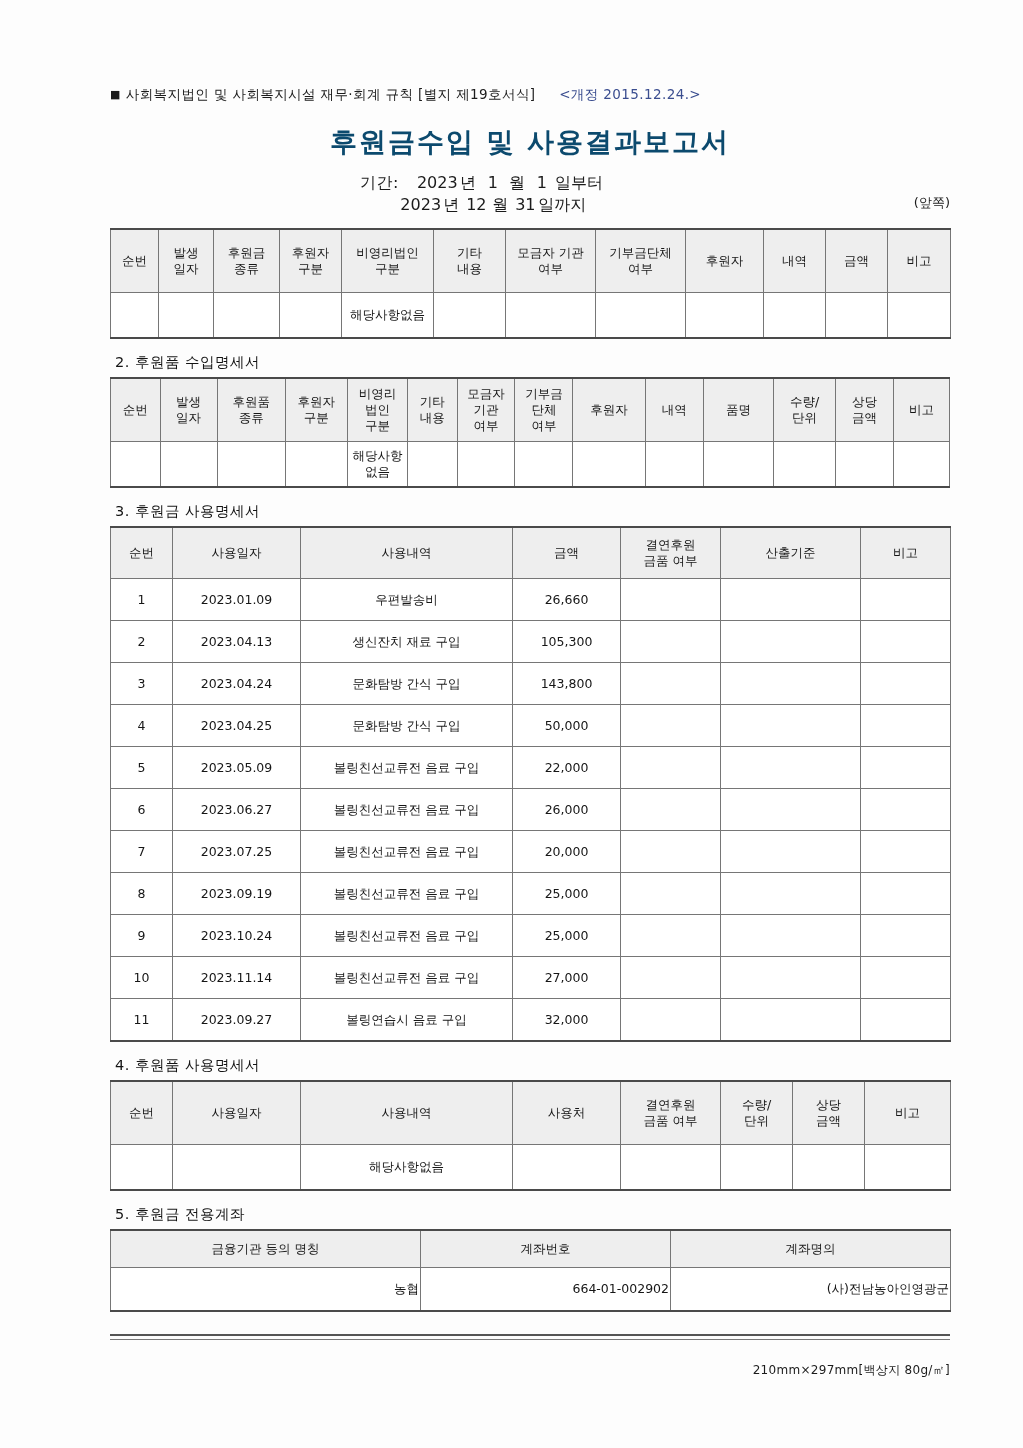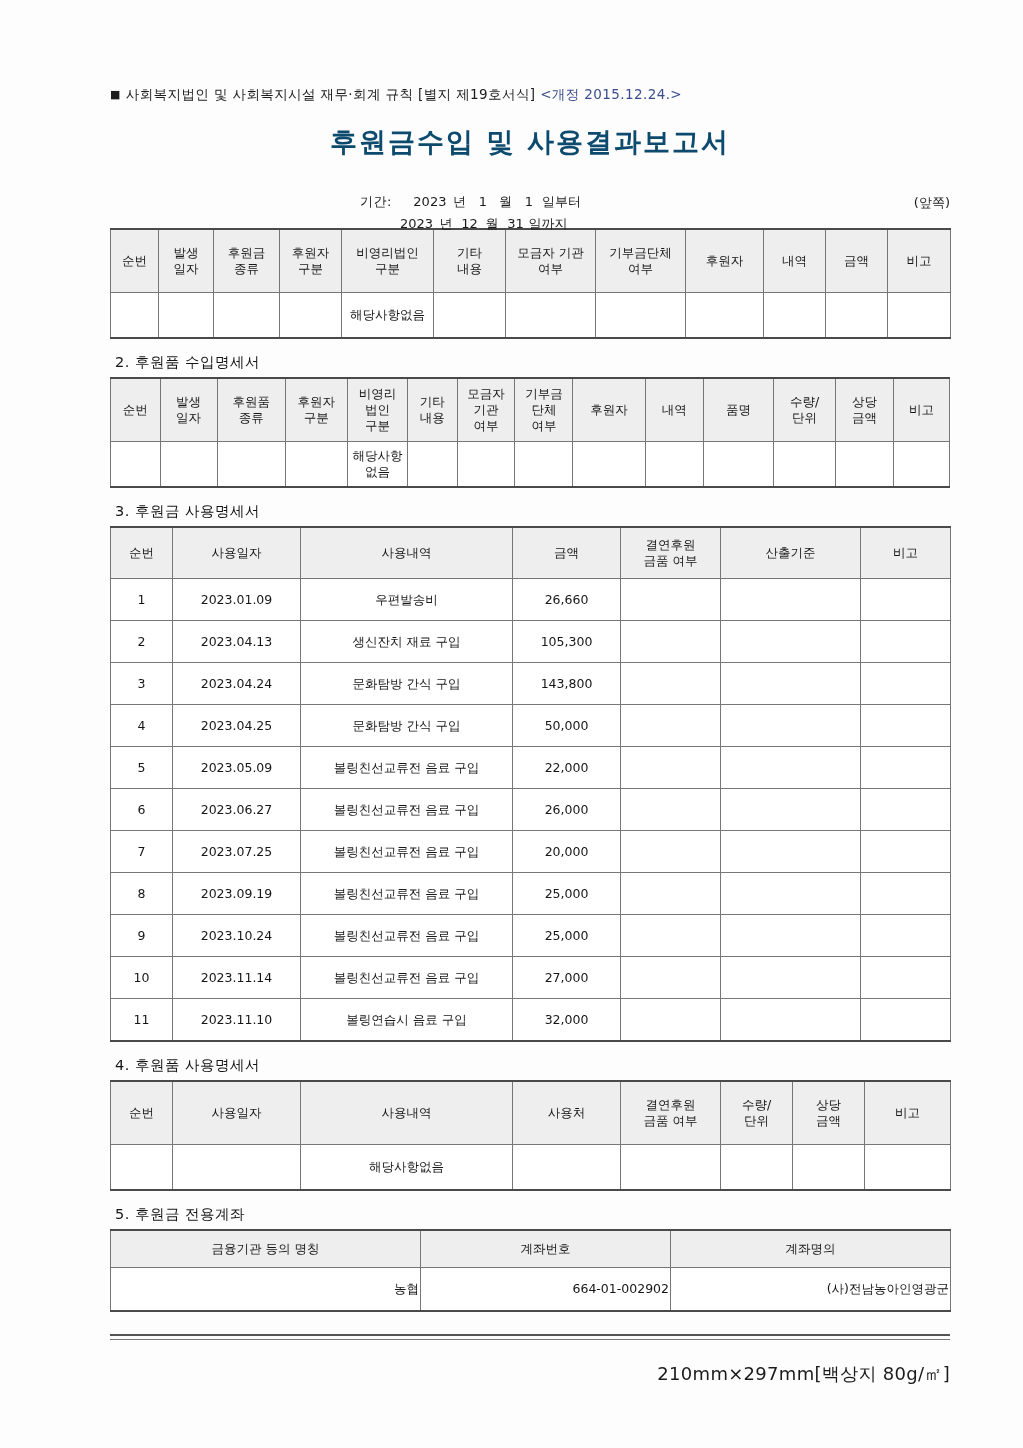--- a/index.html
+++ b/index.html
@@ -37,20 +37,21 @@
     white-space: nowrap;
     margin-bottom: 20px;
   }
   .formline .sq {
     font-size: 11px;
     vertical-align: 1px;
     margin-right: 5px;
   }
   .formline .rev {
     color: #3a4d8f;
+    margin-left: 19px;
   }
 
   
   .doc-title {
     text-align: center;
     font-size: 27px;
     font-weight: 700;
     letter-spacing: 2px;
     margin: 6px 0 12px 0;
     color: #0c4a6e;
@@ -59,25 +60,24 @@
   
   .period-wrap {
     position: relative;
     height: 48px;
     margin-bottom: 8px;
   }
   .period {
     position: absolute;
     left: 250px;
     top: 0;
-    font-size: 13px;
+    font-size: 16px;
     line-height: 22px;
     white-space: nowrap;
     color: #1b1b1b;
-    margin-top: 19px;
   }
   .period .lbl { margin-right: 18px; letter-spacing: .5px; }
   .period .y  { display:inline-block; width: 40px; text-align: center; }
   .period .u  { margin: 0 4px 0 3px; }
   .period .m  { display:inline-block; width: 26px; text-align: center; }
   .period .d  { display:inline-block; width: 26px; text-align: center; }
   .frontmark {
     position: absolute;
     right: 0;
     top: 22px;
@@ -133,21 +133,21 @@
   .bottom-rule {
     margin-top: 22px;
     border-top: 2px solid #555;
     border-bottom: 1px solid #777;
     height: 3px;
     width: 840px;
   }
   .paper-spec {
     margin-top: 22px;
     text-align: right;
-    font-size: 18px;
+    font-size: 12px;
     letter-spacing: .3px;
     color: #1b1b1b;
     width: 840px;
   }
 </style>
 </head>
 <body>
 
 <div class="page">
   <div class="sheet">
@@ -384,21 +384,21 @@
           <td>10</td>
           <td>2023.11.14</td>
           <td>볼링친선교류전 음료 구입</td>
           <td class="num">27,000</td>
           <td></td>
           <td></td>
           <td></td>
         </tr>
         <tr>
           <td class="botborder">11</td>
-          <td class="botborder">2023.11.10</td>
+          <td class="botborder">2023.09.27</td>
           <td class="botborder">볼링연습시 음료 구입</td>
           <td class="botborder num">32,000</td>
           <td class="botborder"></td>
           <td class="botborder"></td>
           <td class="botborder"></td>
         </tr>
       </tbody>
     </table>
 
     <div class="sec-title">4. 후원품 사용명세서</div>

